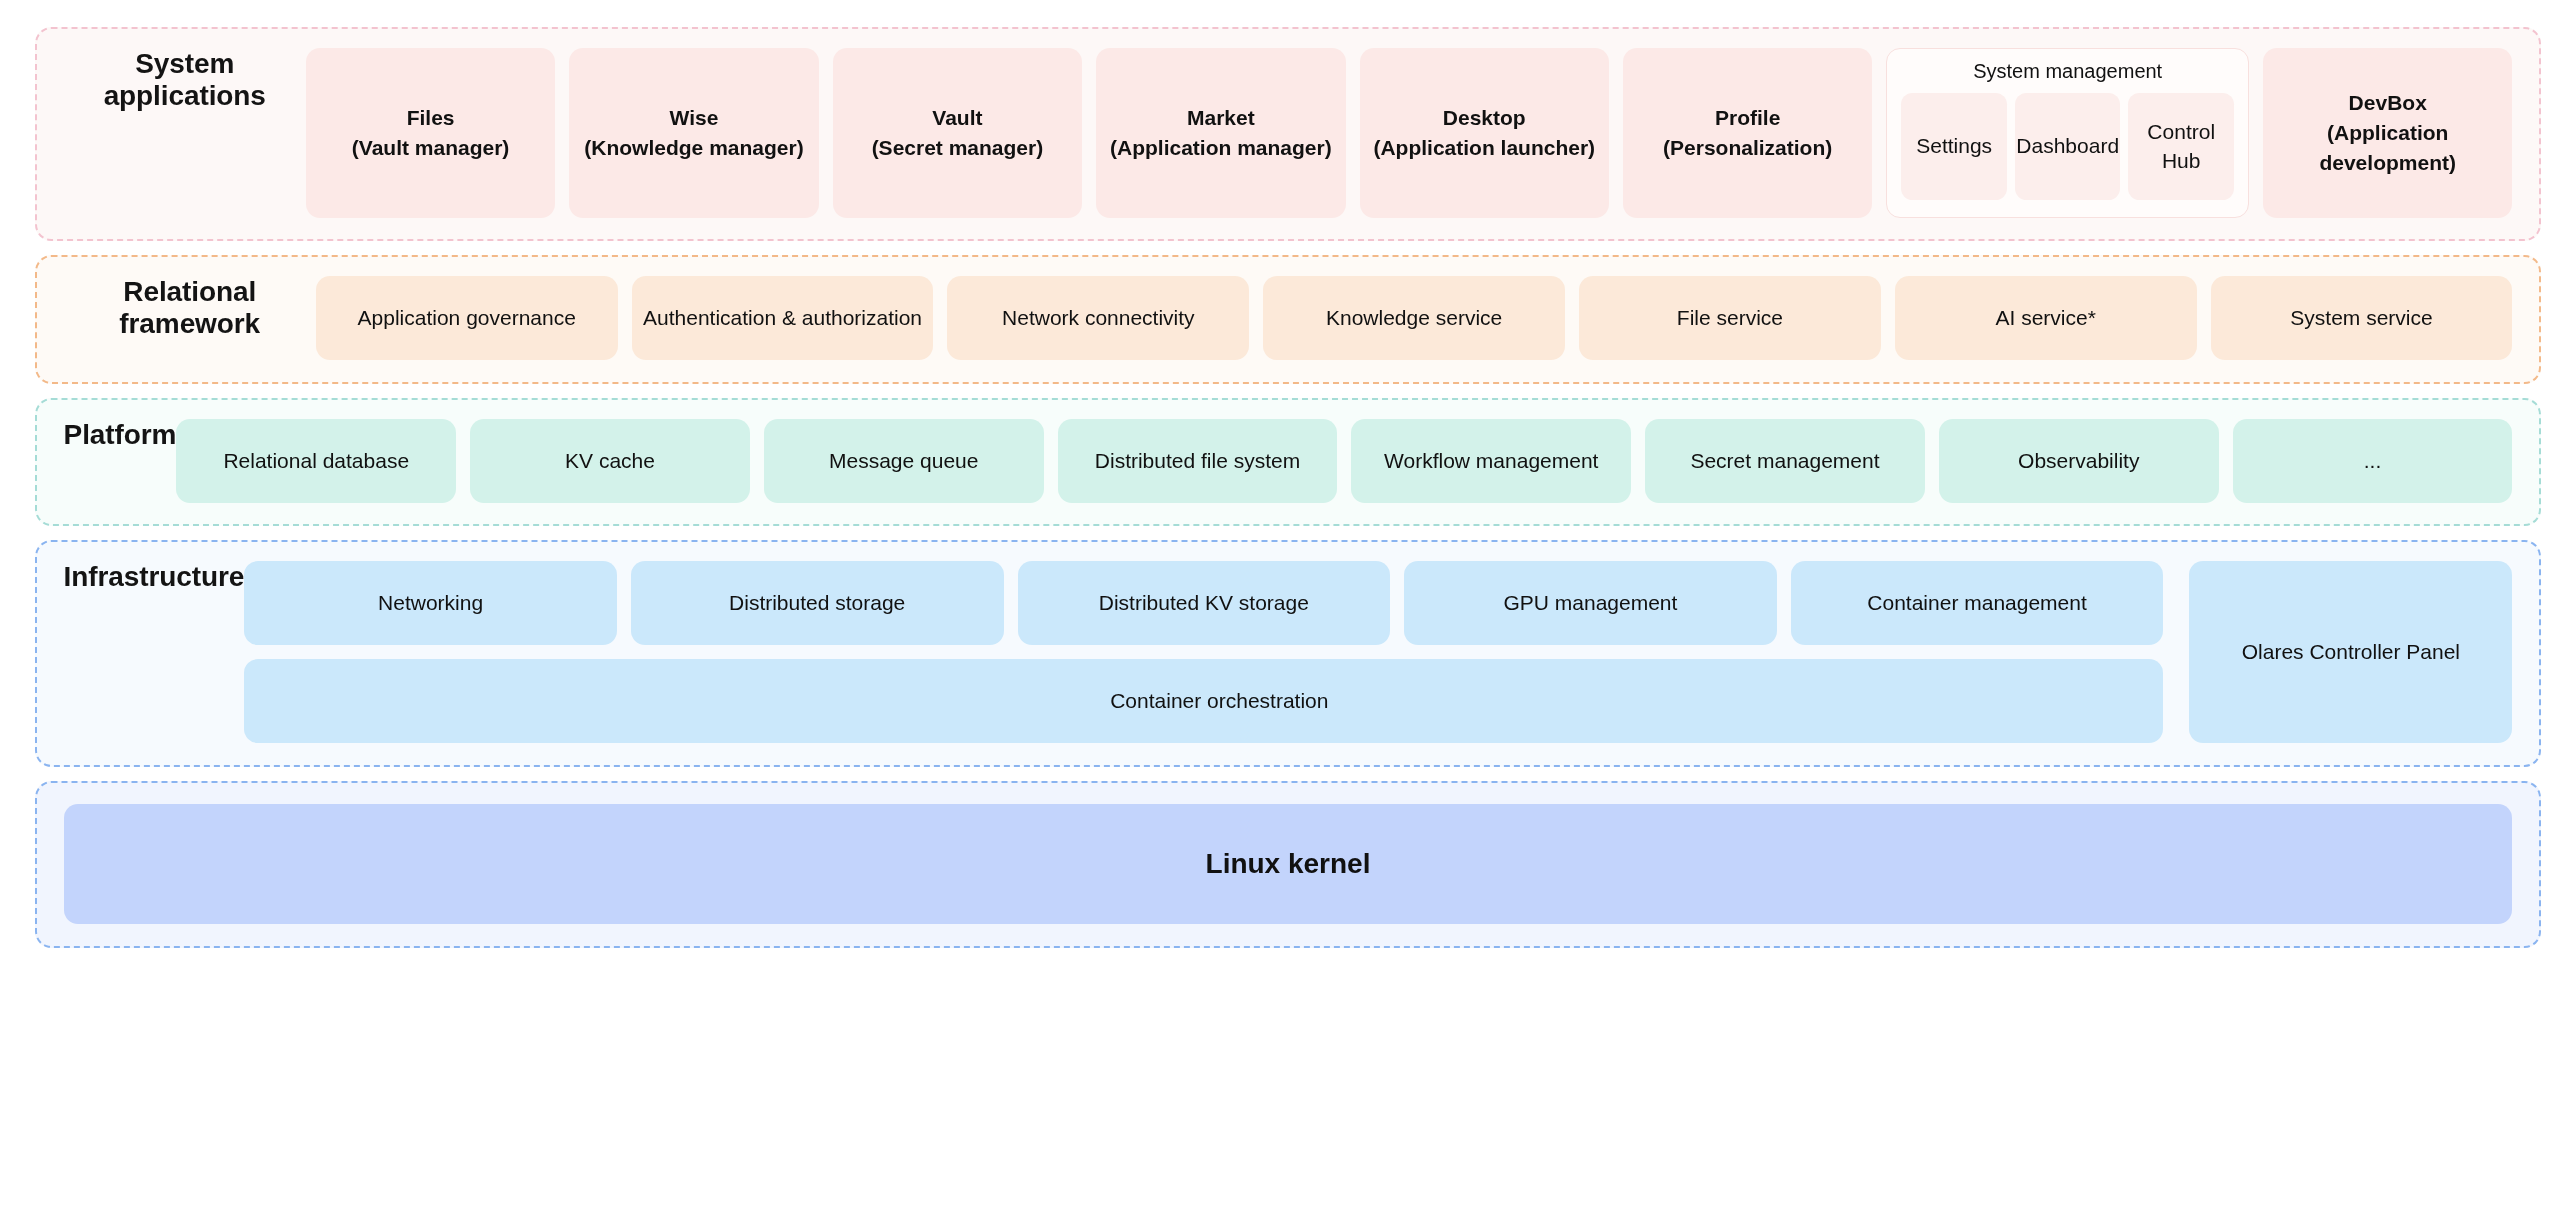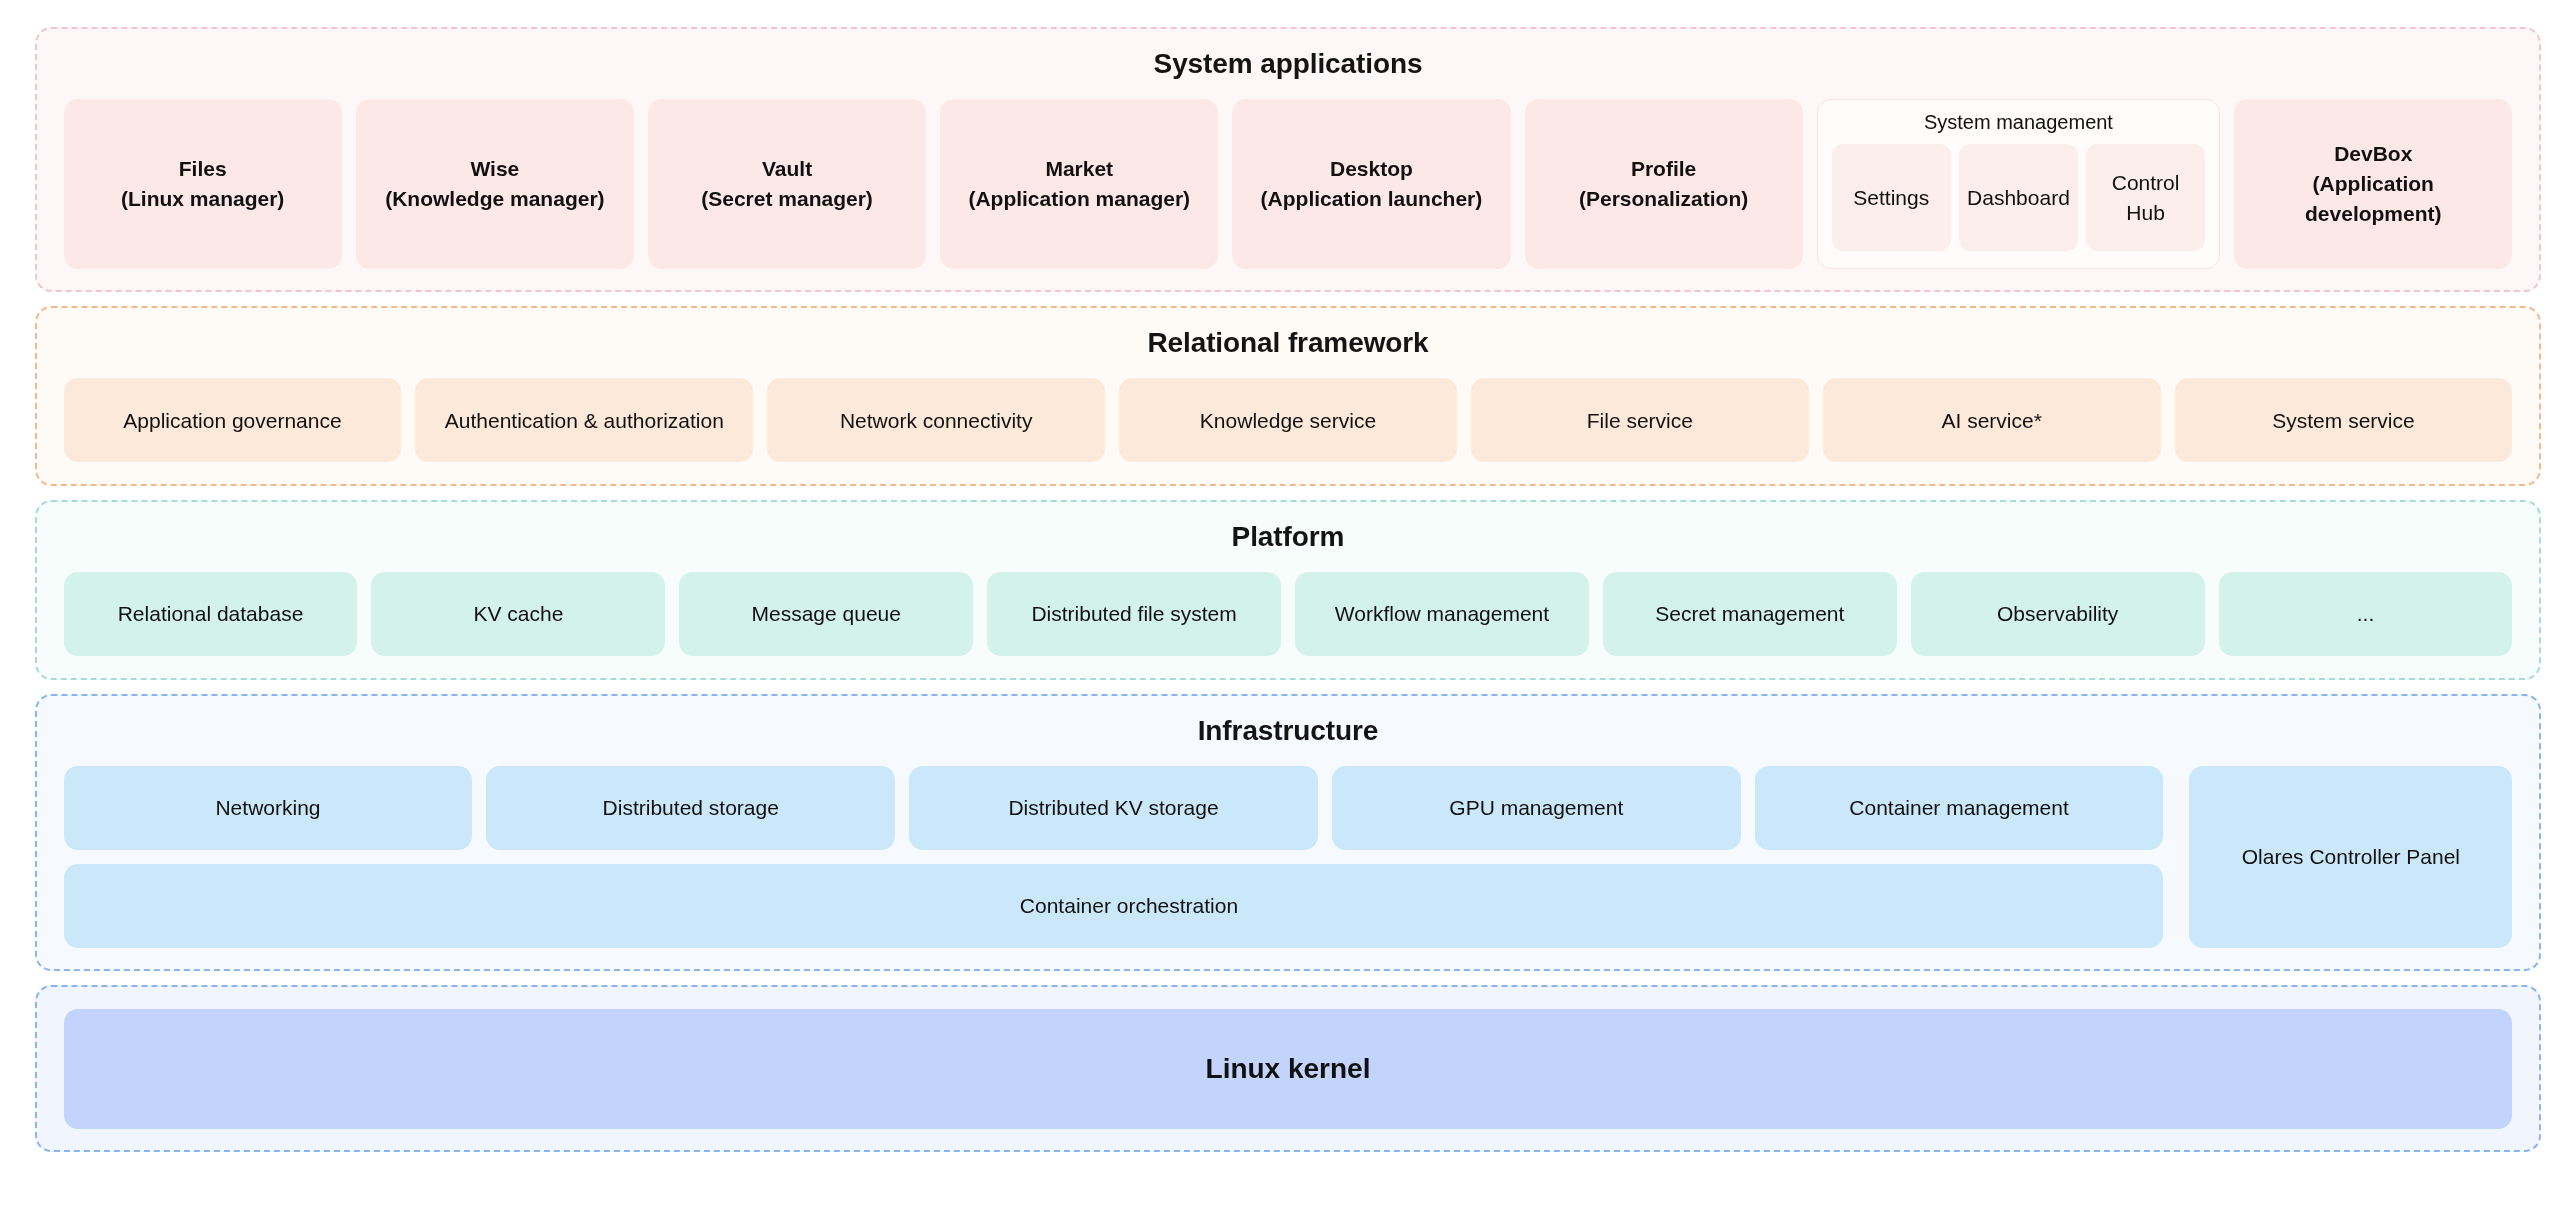--- a/index.html
+++ b/index.html
@@ -22,21 +22,21 @@
     gap: 14px;
   }
 
   
   .layer {
     border-style: dashed;
     border-width: 2.5px;
     border-radius: 16.5px;
     padding: 19px 26.6px 21.5px 26.6px;
     display: flex;
-    flex-direction: column;
+    flex-direction: row;
   }
 
   .layer-title {
     text-align: center;
     font-size: 28px;
     font-weight: bold;
     color: #141414;
     line-height: 1.15;
     margin-bottom: 19px;
     letter-spacing: -0.1px;
@@ -194,21 +194,21 @@
 
 <div id="diagram">
 
   <section class="layer layer--apps">
     <div class="layer-title">System applications</div>
 
     <div class="row">
 
       <div class="card">
         <span>Files</span>
-        <span class="sub">(Linux manager)</span>
+        <span class="sub">(Vault manager)</span>
       </div>
 
       <div class="card">
         <span>Wise</span>
         <span class="sub">(Knowledge manager)</span>
       </div>
 
       <div class="card">
         <span>Vault</span>
         <span class="sub">(Secret manager)</span>

